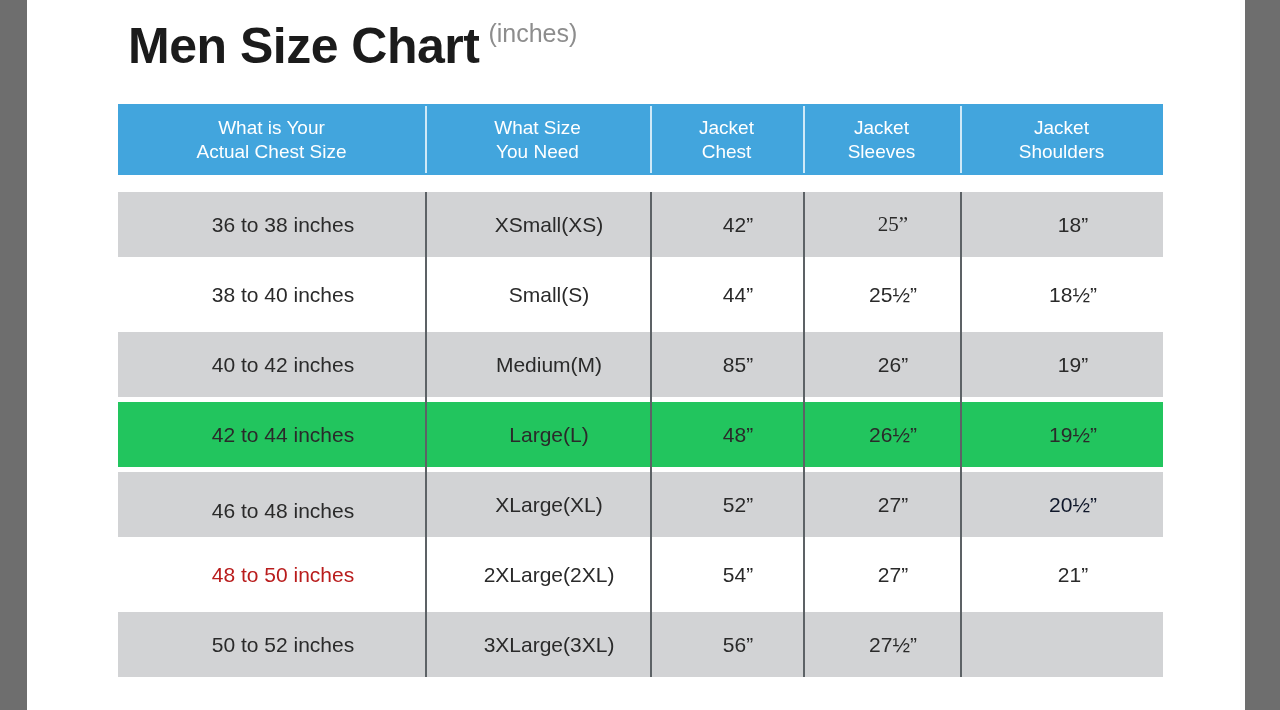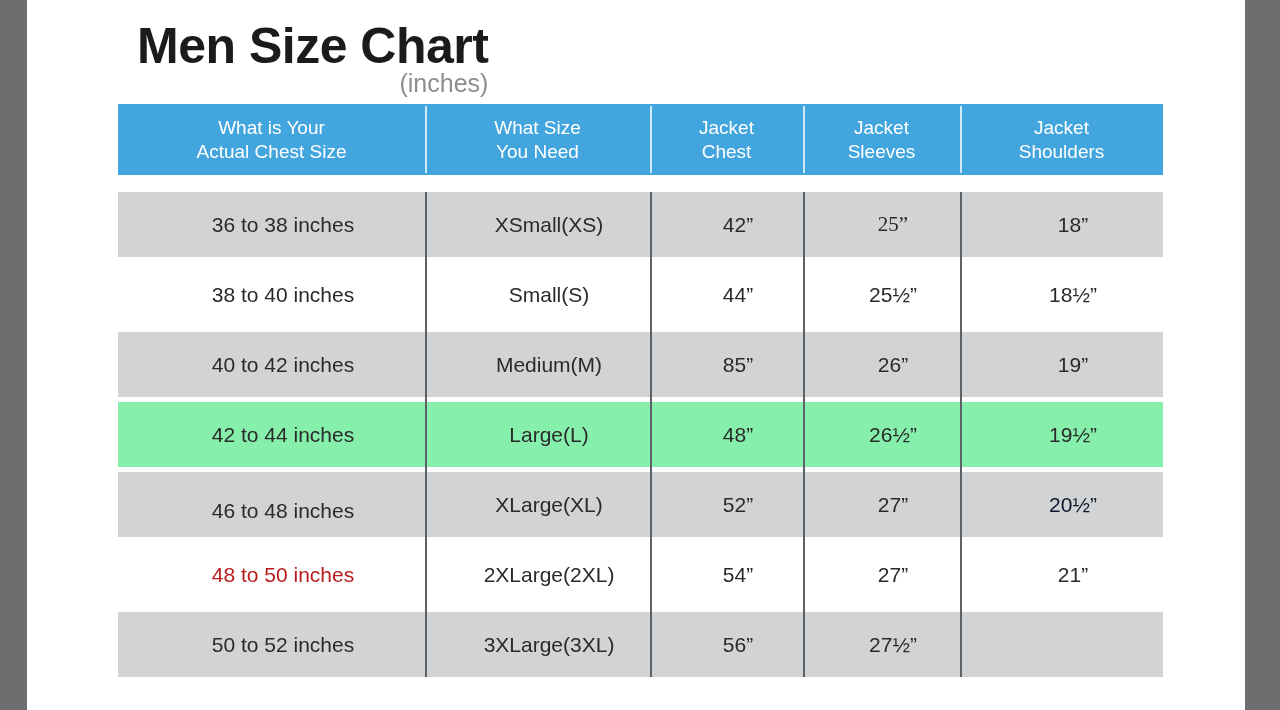--- a/index.html
+++ b/index.html
@@ -38,26 +38,25 @@
     left: 27px;
     top: 0;
     width: 1218px;
     height: 710px;
     background: #ffffff;
   }
 
   
   #title-block {
     position: absolute;
-    left: 110px;
+    left: 101px;
     top: 21px;
     display: flex;
-    align-items: flex-end;
+    align-items: flex-start;
     white-space: nowrap;
-    flex-direction: column;
   }
   #title-main {
     font-size: 50px;
     font-weight: bold;
     color: #1b1b1b;
     letter-spacing: -0.5px;
     line-height: 1;
   }
   #title-sub {
     font-size: 25px;
@@ -204,21 +203,21 @@
         </div>
 
         <div class="tr shaded" style="background: rgb(210, 211, 213);">
           <div class="td col-0" style="color: rgb(42, 42, 42);">40 to 42 inches</div>
           <div class="td col-1" style="color: rgb(42, 42, 42);">Medium(M)</div>
           <div class="td col-2" style="color: rgb(42, 42, 42);">85”</div>
           <div class="td col-3" style="color: rgb(42, 42, 42);">26”</div>
           <div class="td col-4" style="color: rgb(42, 42, 42);">19”</div>
         </div>
 
-        <div class="tr plain" style="background: #86efac;">
+        <div class="tr plain" style="background: #22c55e;">
           <div class="td col-0" style="color: rgb(42, 42, 42);">42 to 44 inches</div>
           <div class="td col-1" style="color: rgb(42, 42, 42);">Large(L)</div>
           <div class="td col-2" style="color: rgb(42, 42, 42);">48”</div>
           <div class="td col-3" style="color: rgb(42, 42, 42);">26½”</div>
           <div class="td col-4" style="color: rgb(42, 42, 42);">19½”</div>
         </div>
 
         <div class="tr shaded" style="background: rgb(210, 211, 213);">
           <div class="td col-0" style="color: rgb(42, 42, 42); margin-top: 12px;">46 to 48 inches</div>
           <div class="td col-1" style="color: rgb(42, 42, 42);">XLarge(XL)</div>

